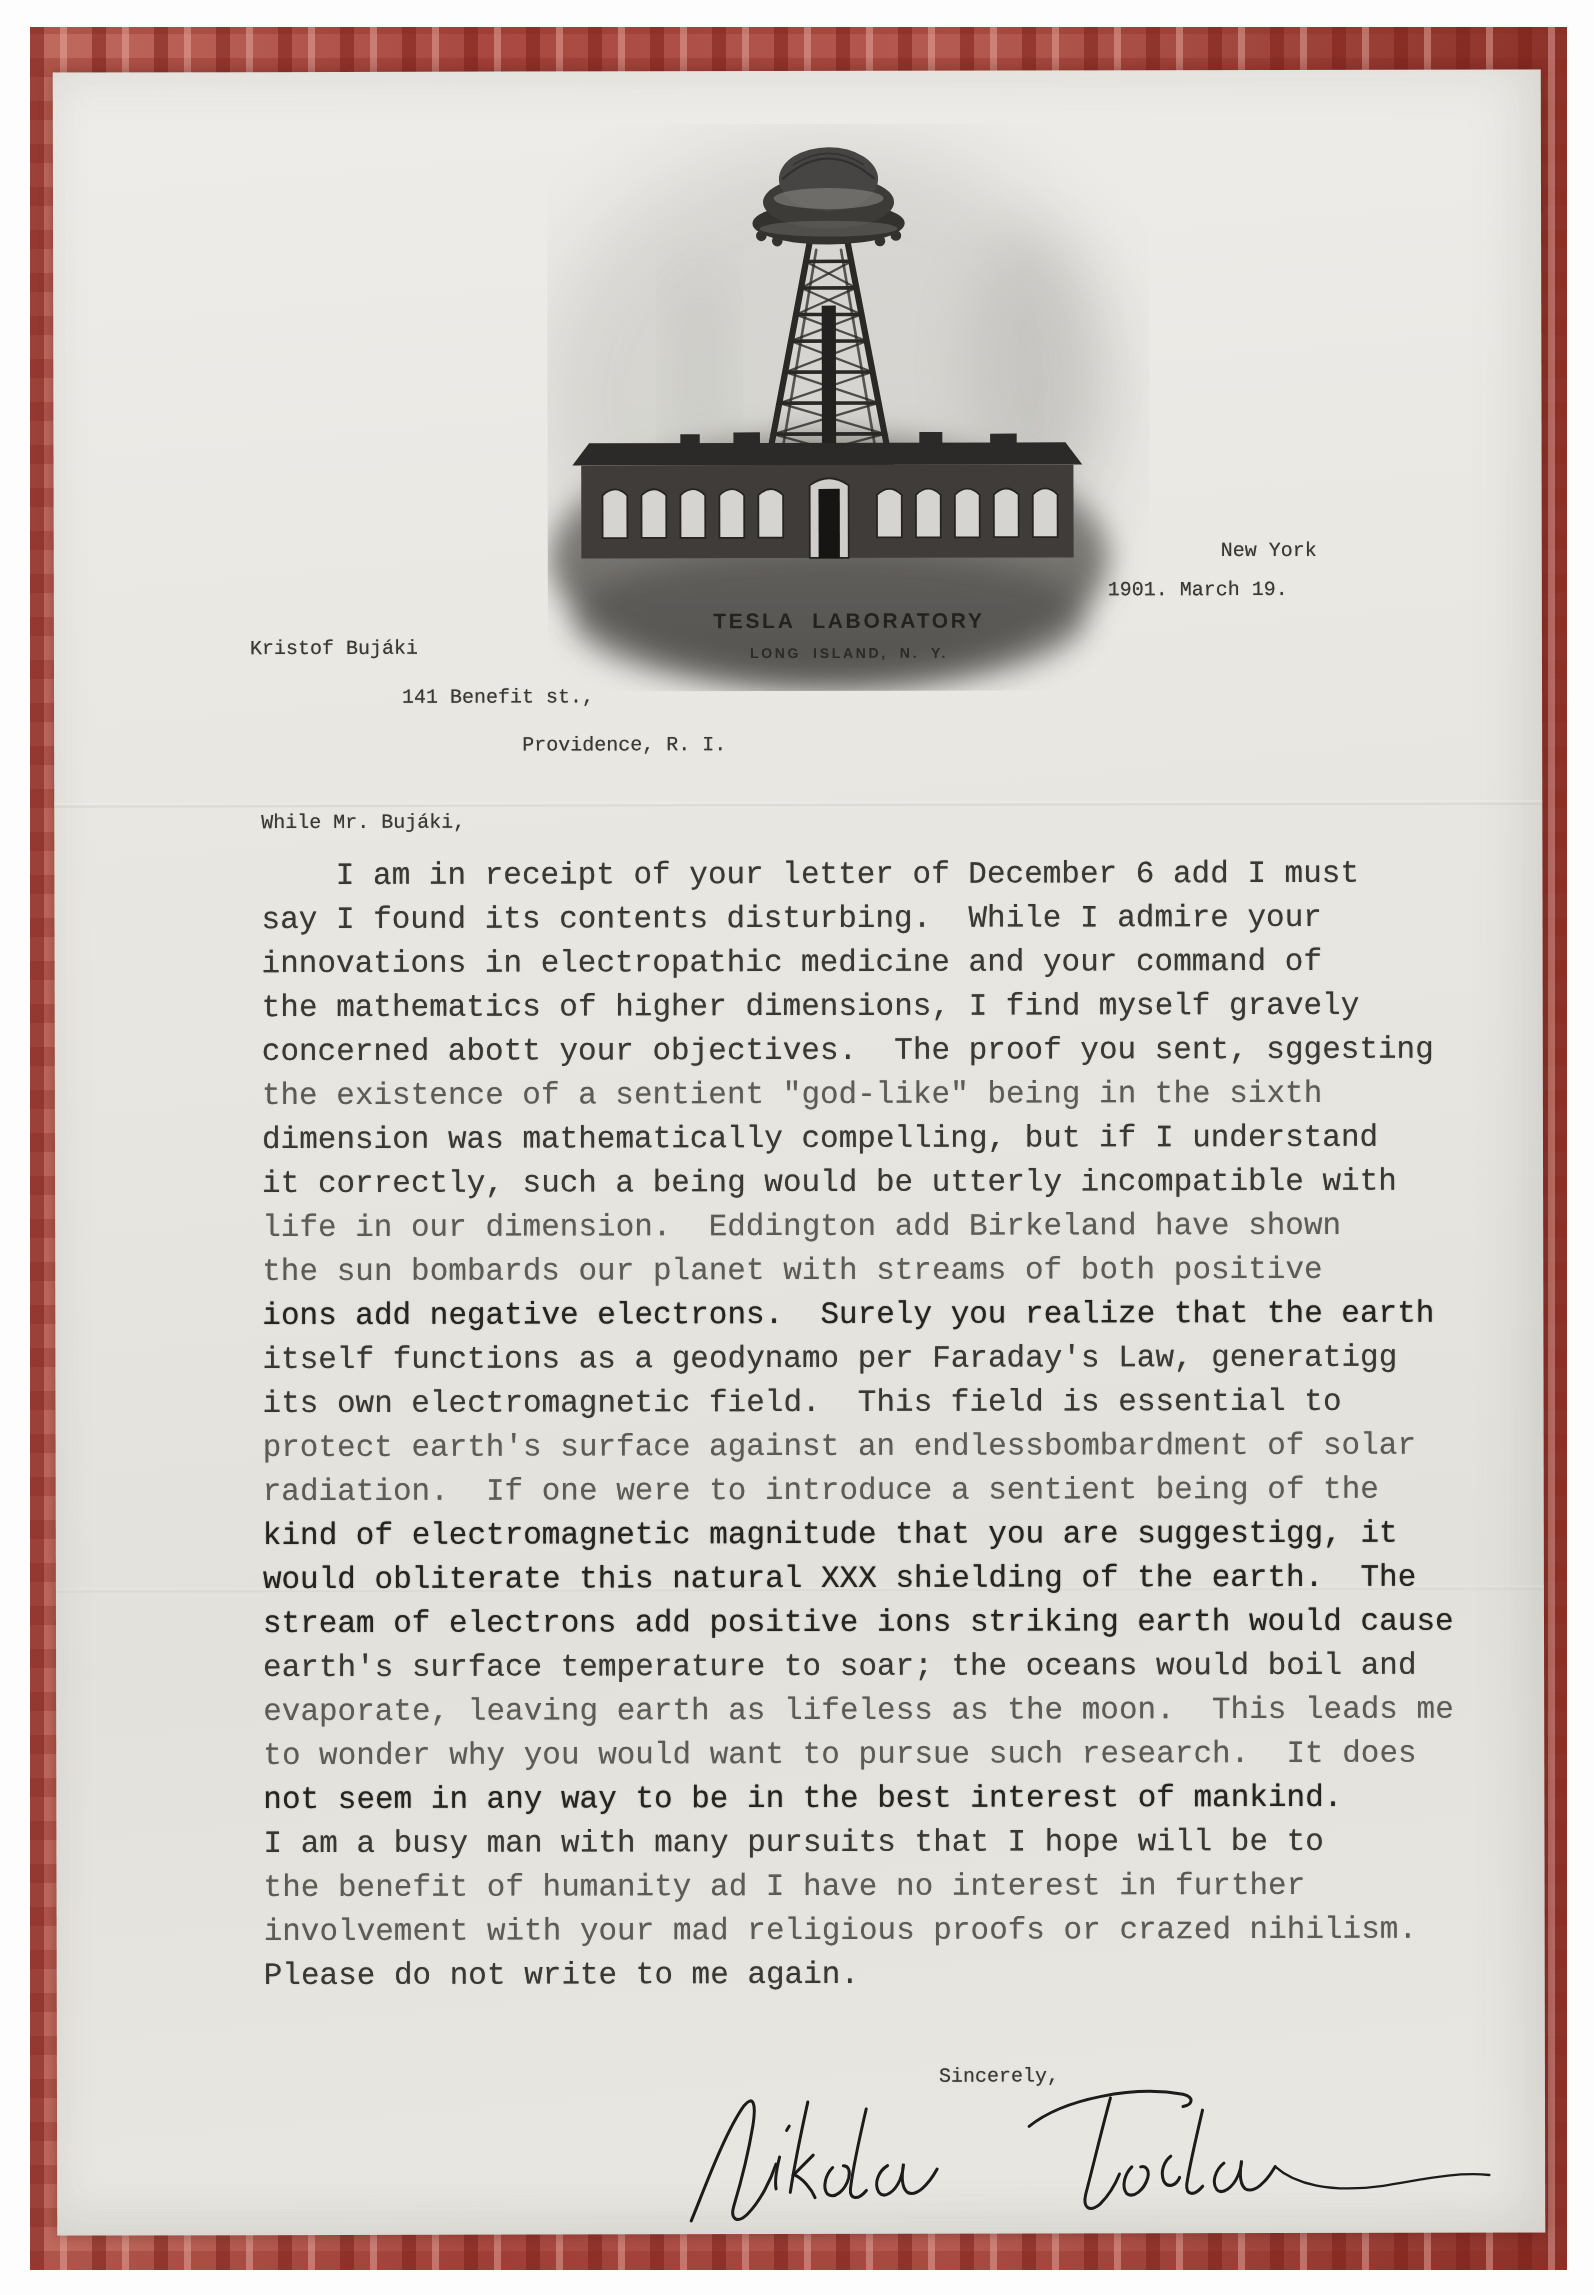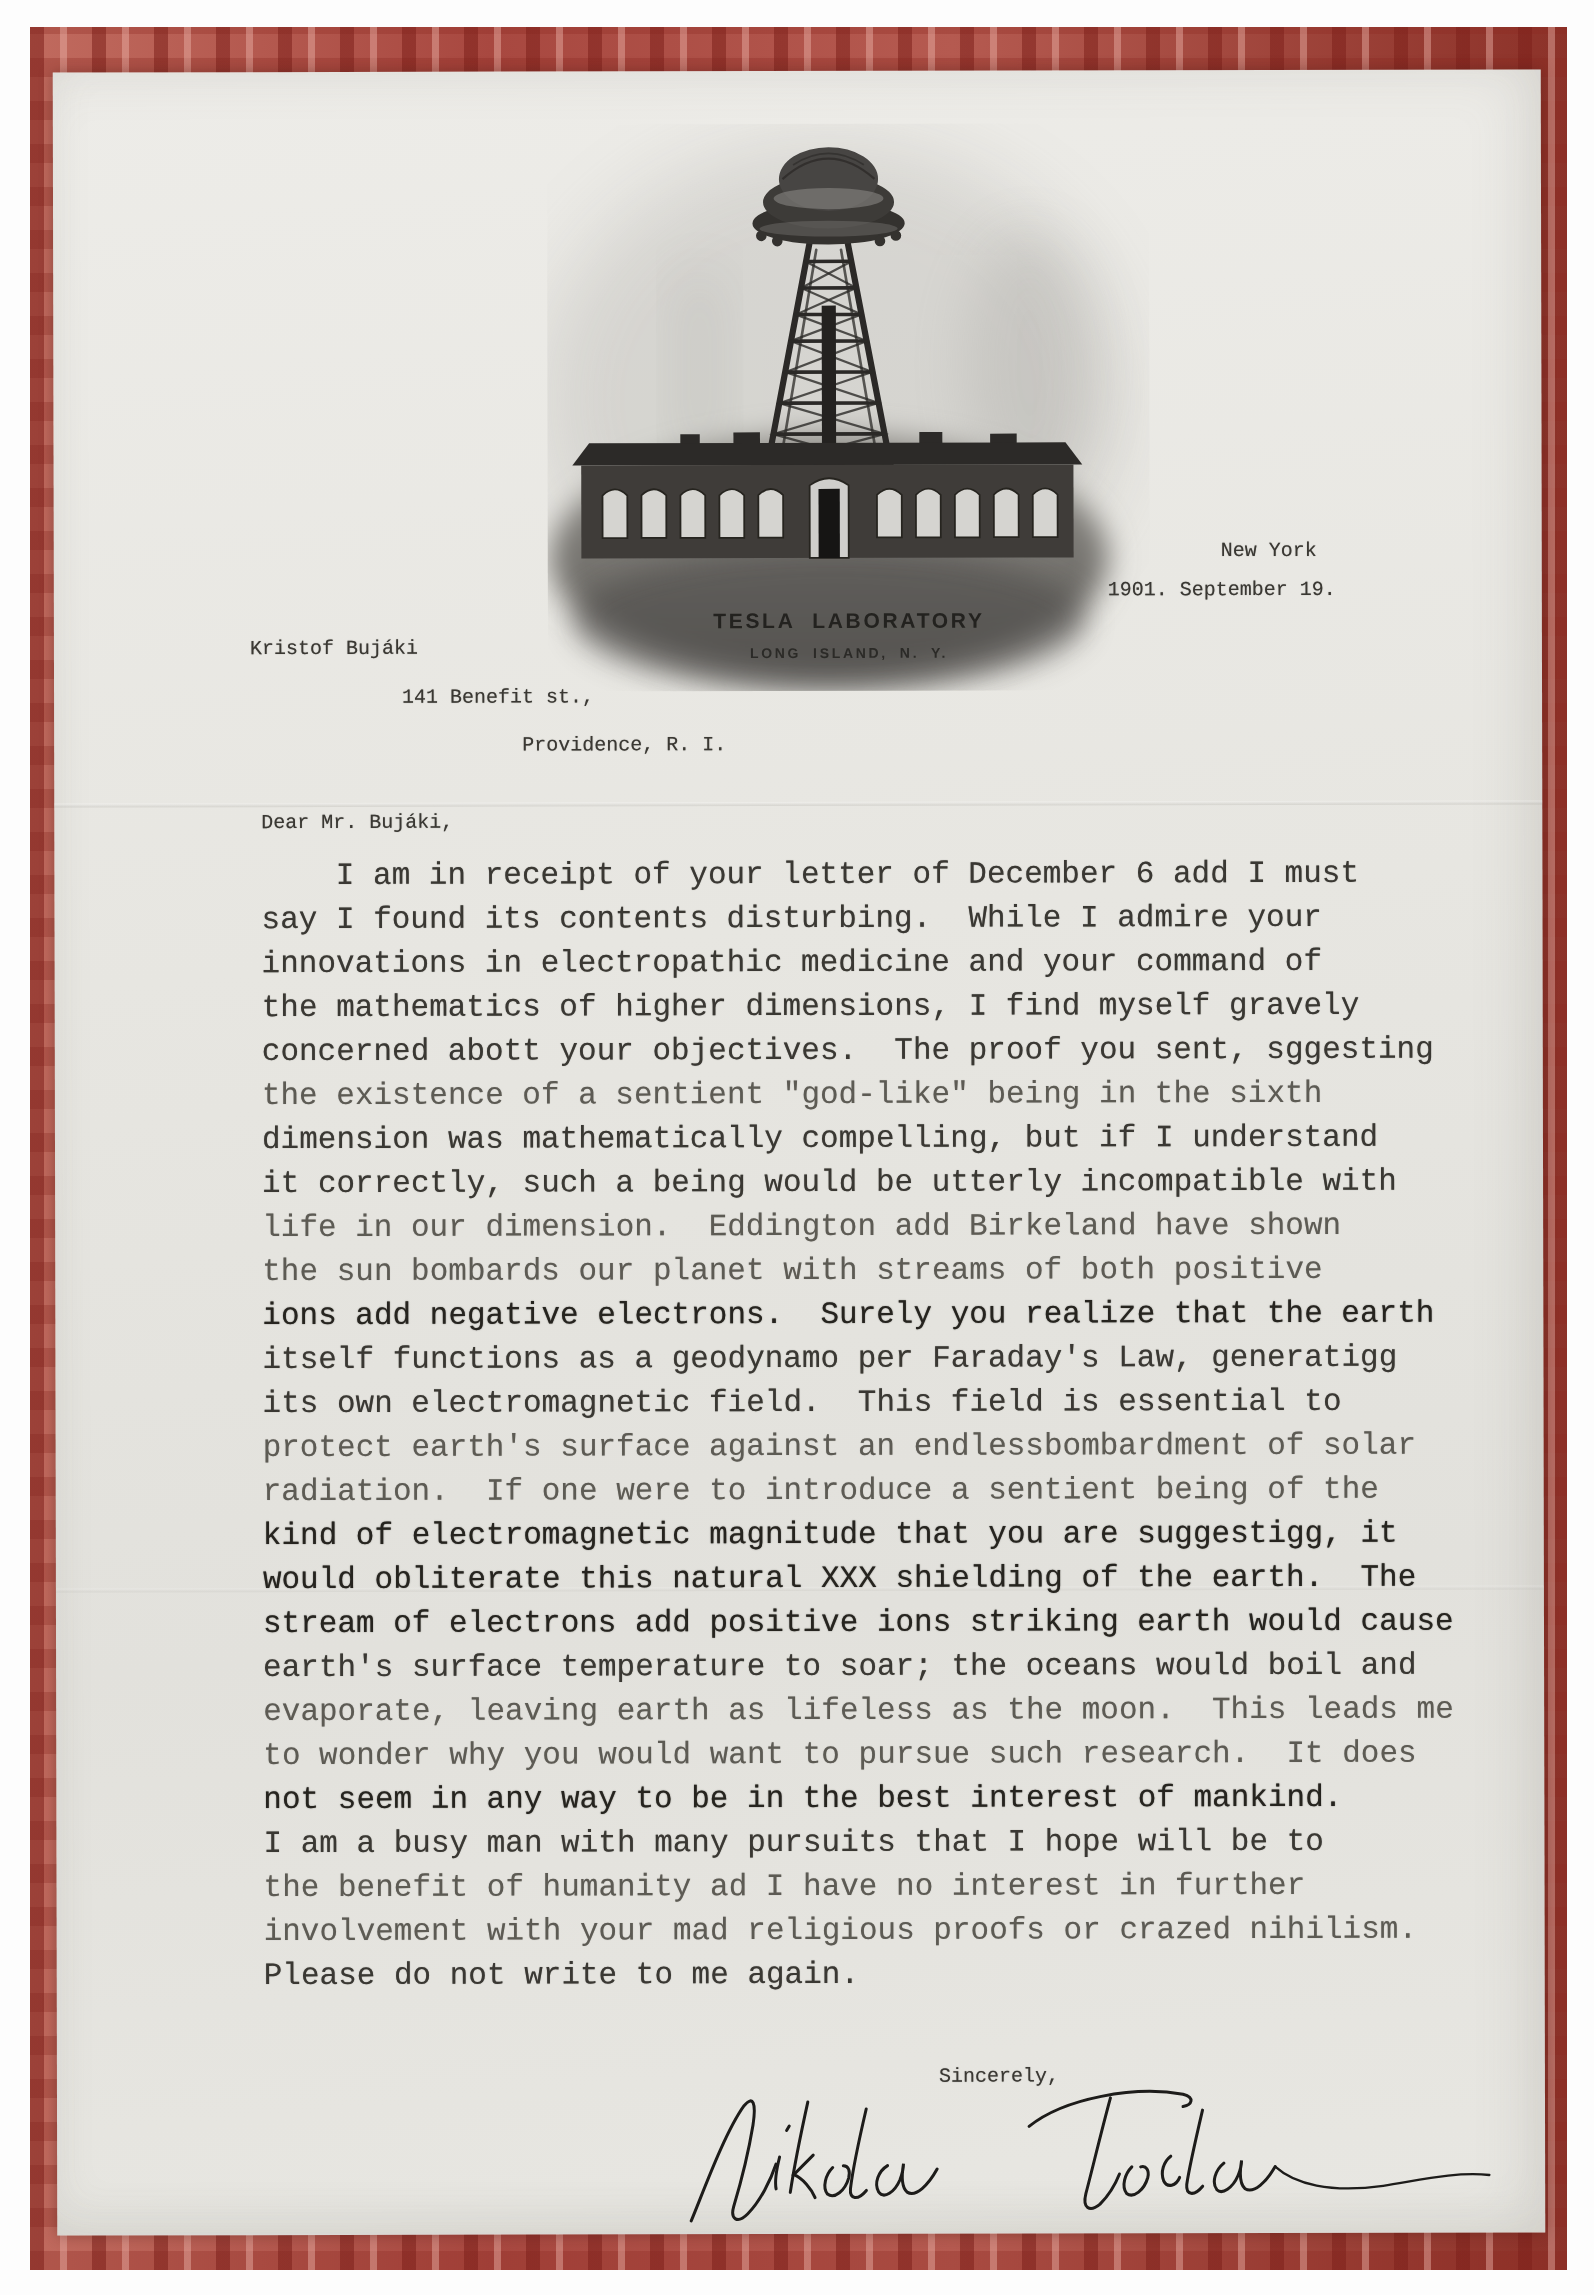--- a/index.html
+++ b/index.html
@@ -141,27 +141,27 @@
           </g>
           <path d="M296,490 V408 Q318,392 340,408 V490 Z" fill="#cfcecb" stroke="#26241f" stroke-width="2"></path>
           <rect x="306" y="412" width="24" height="78" fill="#161514"></rect>
         </g>
       </svg>
       <div class="cap1">TESLA LABORATORY</div>
       <div class="cap2">LONG ISLAND, N. Y.</div>
     </div>
 
     <div class="typeline city">New York</div>
-    <div class="typeline date">1901. September 19.</div>
+    <div class="typeline date">1901. March 19.</div>
 
     <div class="typeline rec1">Kristof Bujáki</div>
     <div class="typeline rec2">141 Benefit st.,</div>
     <div class="typeline rec3">Providence, R. I.</div>
 
-    <div class="typeline salutation">Dear Mr. Bujáki,</div>
+    <div class="typeline salutation">While Mr. Bujáki,</div>
 
     <div class="body-lines">
       <div>    I am in receipt of your letter of December 6 add I must</div>
       <div>say I found its contents disturbing.  While I admire your</div>
       <div>innovations in electropathic medicine and your command of</div>
       <div>the mathematics of higher dimensions, I find myself gravely</div>
       <div>concerned abott your objectives.  The proof you sent, sggesting</div>
       <div>the existence of a sentient "god-like" being in the sixth</div>
       <div>dimension was mathematically compelling, but if I understand</div>
       <div>it correctly, such a being would be utterly incompatible with</div>

